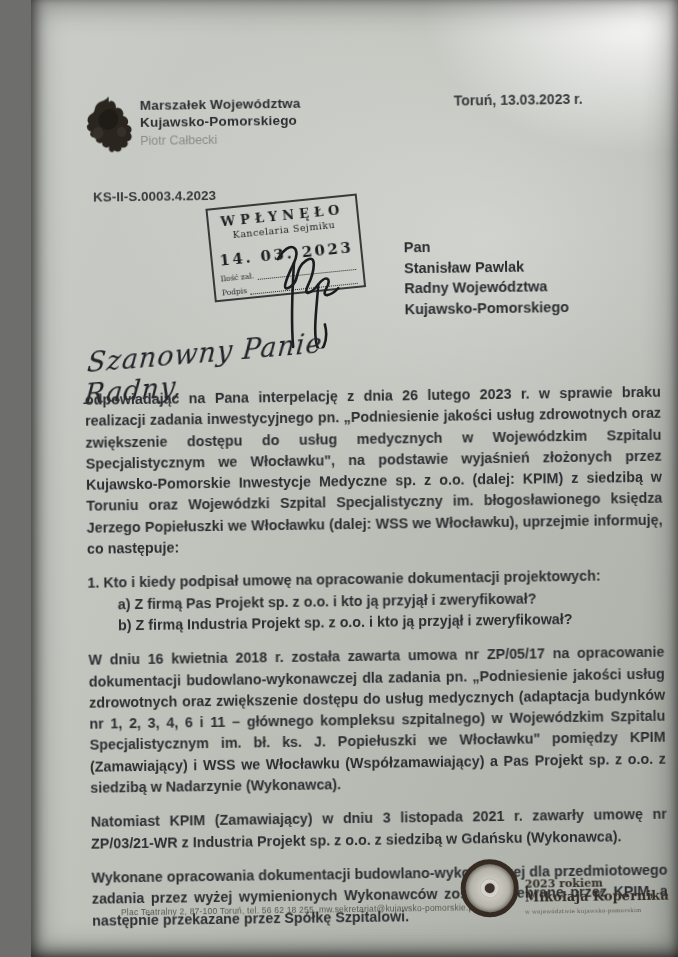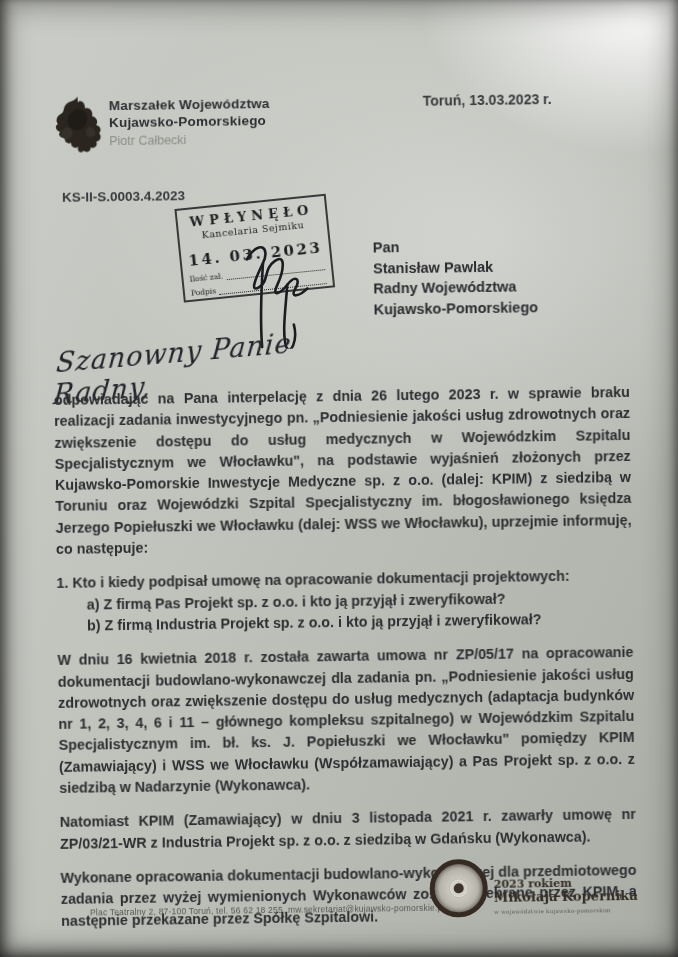--- a/index.html
+++ b/index.html
@@ -14,20 +14,21 @@
     position: absolute; inset: 0;
     background:
       radial-gradient(ellipse 300px 200px at 94% 1%, rgba(255,255,255,0.95), rgba(255,255,255,0) 72%),
       radial-gradient(ellipse 500px 380px at 70% 25%, rgba(235,236,233,0.45), rgba(235,236,233,0) 75%),
       linear-gradient(115deg, #cbcdc8 0%, #c0c3bc 40%, #b3b6af 78%, #a9aca5 100%);
     box-shadow:
       inset 0 0 28px 6px rgba(35,35,33,0.40),
       inset 10px 0 14px -7px rgba(0,0,0,0.65),
       inset -7px 0 10px -5px rgba(0,0,0,0.45),
       inset 0 -12px 16px -9px rgba(0,0,0,0.60);
+    margin-left: 31px;
   }
   .content {
     position: absolute; inset: 0;
     transform: rotate(-0.8deg);
     color: #2b2b2e;
   }
   .ink { filter: blur(0.3px); }
 
   
   .eagle { position: absolute; left: 58px; top: 90px; width: 50px; height: 62px; }

